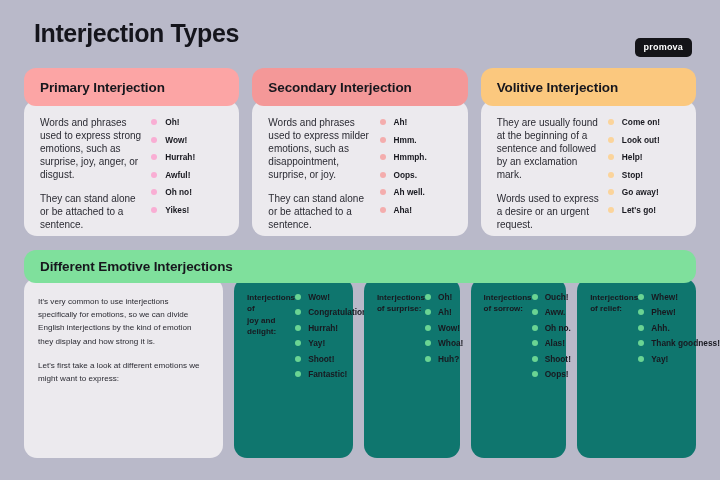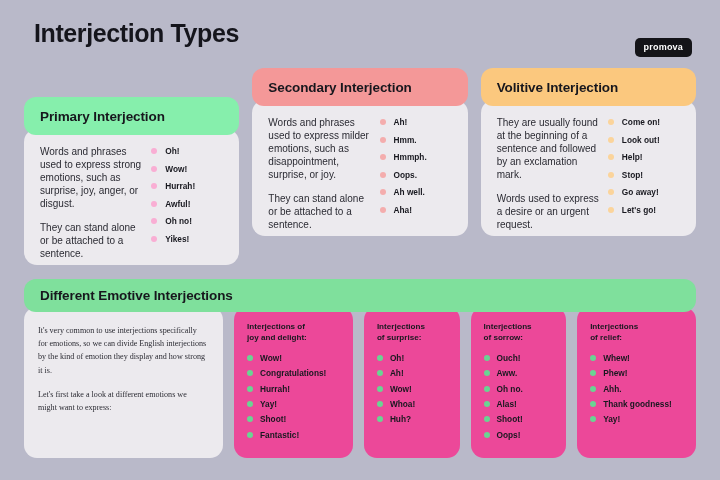--- a/index.html
+++ b/index.html
@@ -164,39 +164,38 @@
     position: relative;
     z-index: 1;
     min-height: 0;
   }
 
   .intro-card {
     background: #eceaee;
     border-radius: 13px;
     flex: 0 0 199px;
     padding: 17px 16px 12px 14px;
-    font-family: Liberation Serif, serif;
   }
 
   .intro-card p {
     font-size: 8.1px;
     line-height: 13.2px;
     color: #2b2b33;
   }
 
   .intro-card p + p { margin-top: 11px; }
 
   .emo-card {
-    background: #ec4899;
+    background: #0f766e;
     border-radius: 13px;
     flex: 1 1 0;
     padding: 14px 10px 10px 13px;
     min-width: 0;
     display: flex;
-    flex-direction: column;
+    flex-direction: row;
   }
 
   .emo-card.wide { flex: 1.32 1 0; }
 
   .emo-title {
     font-size: 8.1px;
     font-weight: bold;
     color: #18181f;
     line-height: 11.4px;
     margin-bottom: 9px;
@@ -226,21 +225,21 @@
 <div class="poster" style="background: rgb(185, 185, 201);">
 
   <div class="topbar">
     <div class="page-title">Interjection Types</div>
     <div class="logo-badge">promova</div>
   </div>
 
   <div class="top-row">
 
     <div class="type-col">
-      <div class="type-head" style="background: #86efac; margin-top: 29px;">Primary Interjection</div>
+      <div class="type-head" style="background: #fca5a5;">Primary Interjection</div>
       <div class="type-body">
         <div class="desc">
           <p>Words and phrases used to express strong emotions, such as surprise, joy, anger, or disgust.</p>
           <p>They can stand alone or be attached to a sentence.</p>
         </div>
         <div class="examples">
           <div class="ex-item">
               <span class="dot" style="background: rgb(249, 174, 212);"></span>
               <span>Oh!</span>
             </div>

